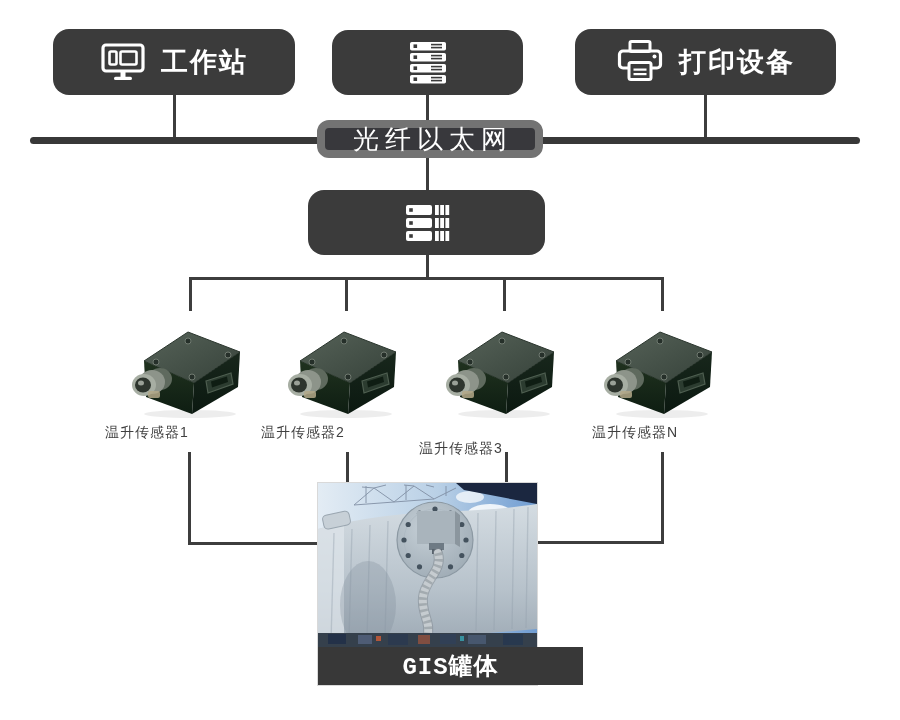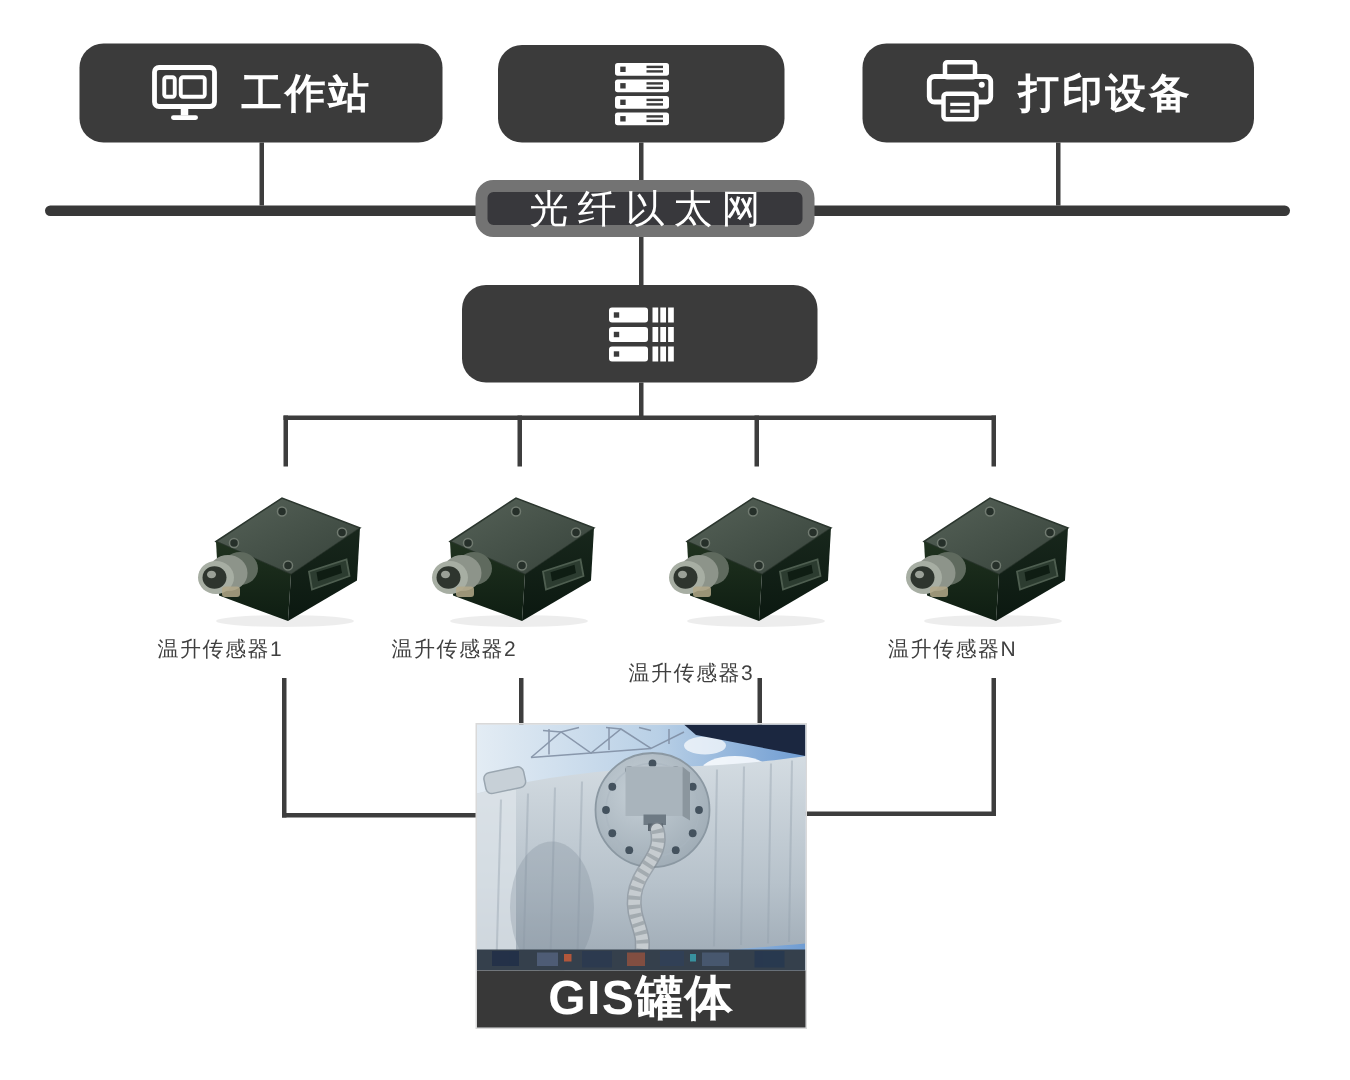--- a/index.html
+++ b/index.html
@@ -32,23 +32,23 @@
   .sensor-label{
     position:absolute;width:170px;top:424px;text-align:left;
     font-size:14px;color:#3f3f3f;letter-spacing:1px;white-space:nowrap;
   }
   .photo{
     position:absolute;left:318px;top:483px;width:219px;height:202px;
     outline:1px solid #d9d9d9;background:#cfd8df;
   }
   .photo svg{display:block;}
   .photo-caption{
-    position:absolute;left:0;bottom:0;width:219px;height:38px;background:#383838;
+    position:absolute;left:0;bottom:0;width:265px;height:38px;background:#383838;
     display:flex;align-items:center;justify-content:center;
-    color:#ffffff;font-size:32px;font-weight:700;letter-spacing:1px;white-space:nowrap;
+    color:#ffffff;font-size:24px;font-weight:700;letter-spacing:1px;white-space:nowrap;font-family:Liberation Mono, monospace;
   }
   .hidden-defs{position:absolute;width:0;height:0;overflow:hidden;}
 </style>
 </head>
 <body>
 
 <div class="canvas">
 
   <svg class="hidden-defs" aria-hidden="true">
     <defs>

